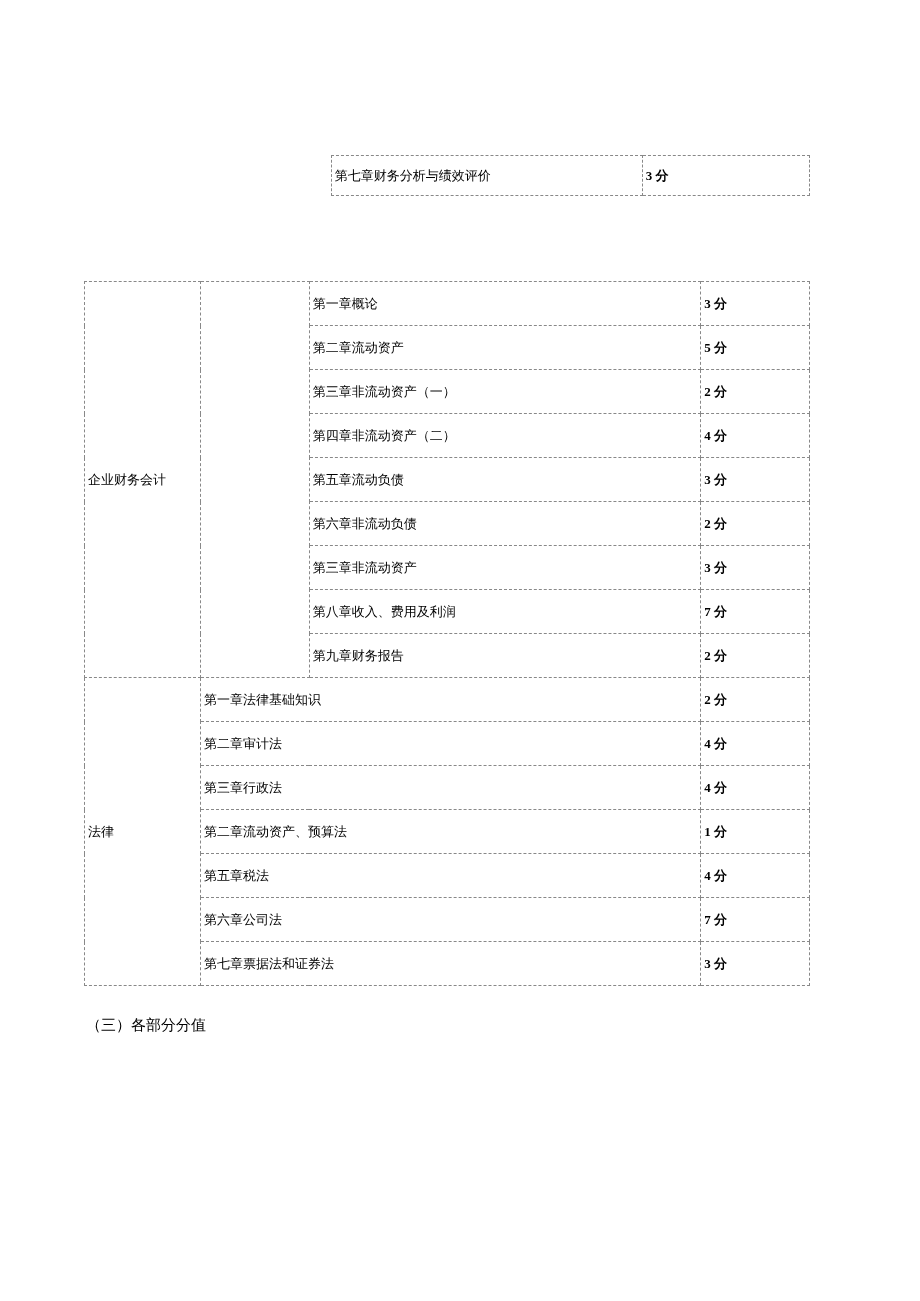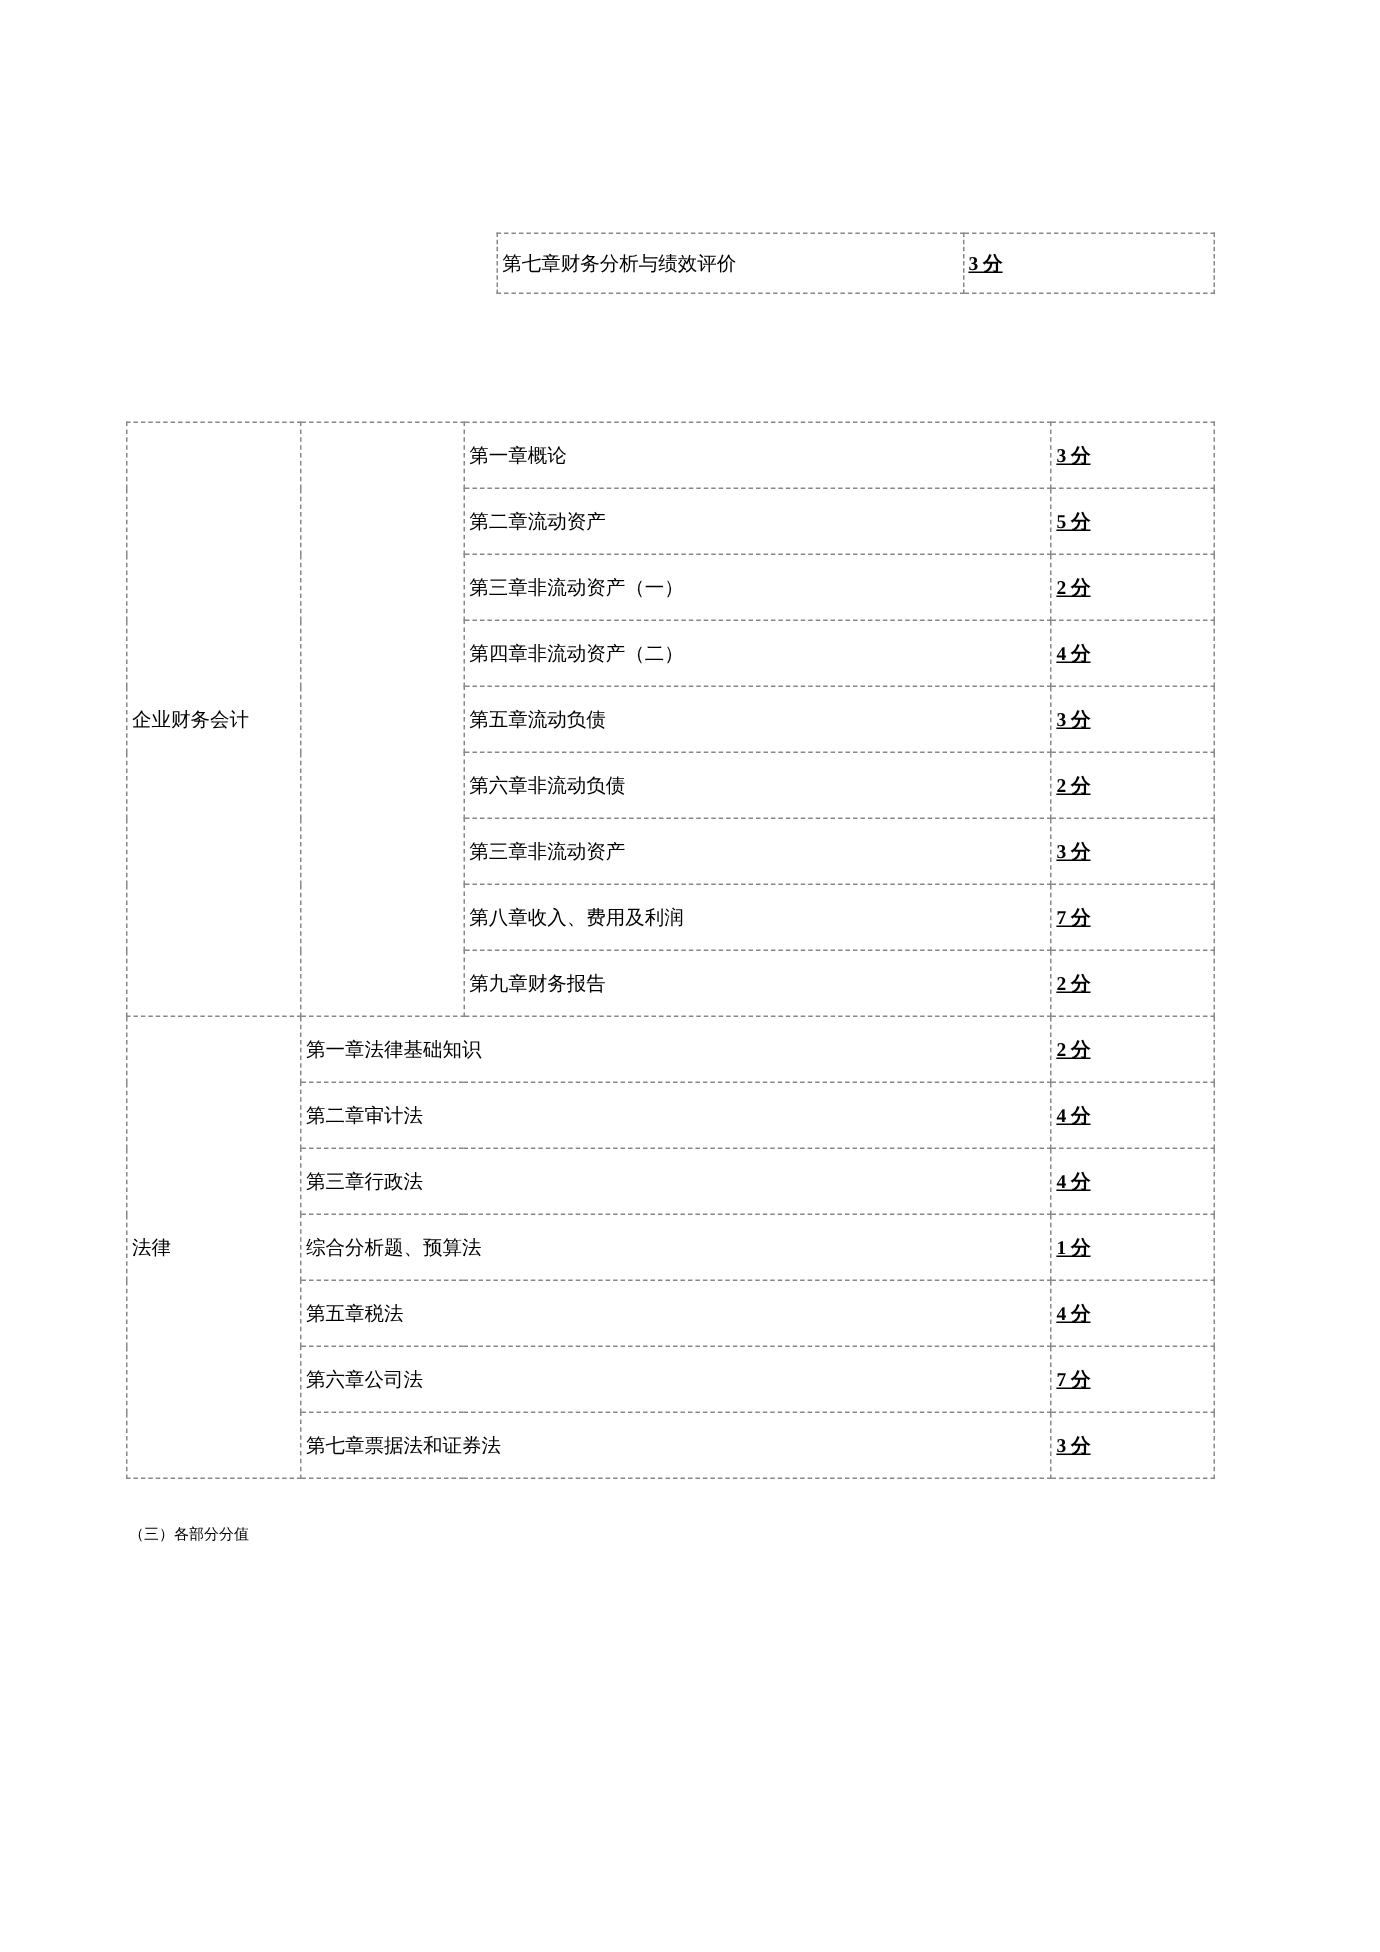--- a/index.html
+++ b/index.html
@@ -35,31 +35,31 @@
     .table-top td:first-child { width: 65%; }
     .table-main td { height: 44px; }
     .col-category { width: 16%; }
     .col-subcategory { width: 15%; }
     .col-chapter { width: 54%; }
     .col-score { width: 15%; }
     .col-chapter-wide { width: 69%; }
     .col-score-narrow { width: 15%; }
     .section-heading {
       margin: 30px 0 18px 0;
-      font-size: 10px;
+      font-size: 15px;
       padding-left: 2px;
     }
     .table-scores td { height: 42px; }
     .table-scores .c1 { width: 27%; }
     .table-scores .c2 { width: 17%; }
     .table-scores .c3 { width: 17%; }
     .table-scores .c4 { width: 16%; }
     .table-scores .c5 { width: 12%; }
     .table-scores .c6 { width: 11%; }
-    .bold-num { font-weight: bold; text-decoration: underline; }
+    .bold-num { font-weight: bold; }
   </style>
 </head>
 <body>
 
 <div class="page">
 
   <table class="table-top">
     <tbody>
         <tr>
       <td>第七章财务分析与绩效评价</td>
@@ -117,21 +117,21 @@
     </tr>
     <tr>
       <td colspan="2">第二章审计法</td>
       <td><span class="bold-num">4 分</span></td>
     </tr>
     <tr>
       <td colspan="2">第三章行政法</td>
       <td><span class="bold-num">4 分</span></td>
     </tr>
     <tr>
-      <td colspan="2">综合分析题、预算法</td>
+      <td colspan="2">第二章流动资产、预算法</td>
       <td><span class="bold-num">1 分</span></td>
     </tr>
     <tr>
       <td colspan="2">第五章税法</td>
       <td><span class="bold-num">4 分</span></td>
     </tr>
     <tr>
       <td colspan="2">第六章公司法</td>
       <td><span class="bold-num">7 分</span></td>
     </tr>

